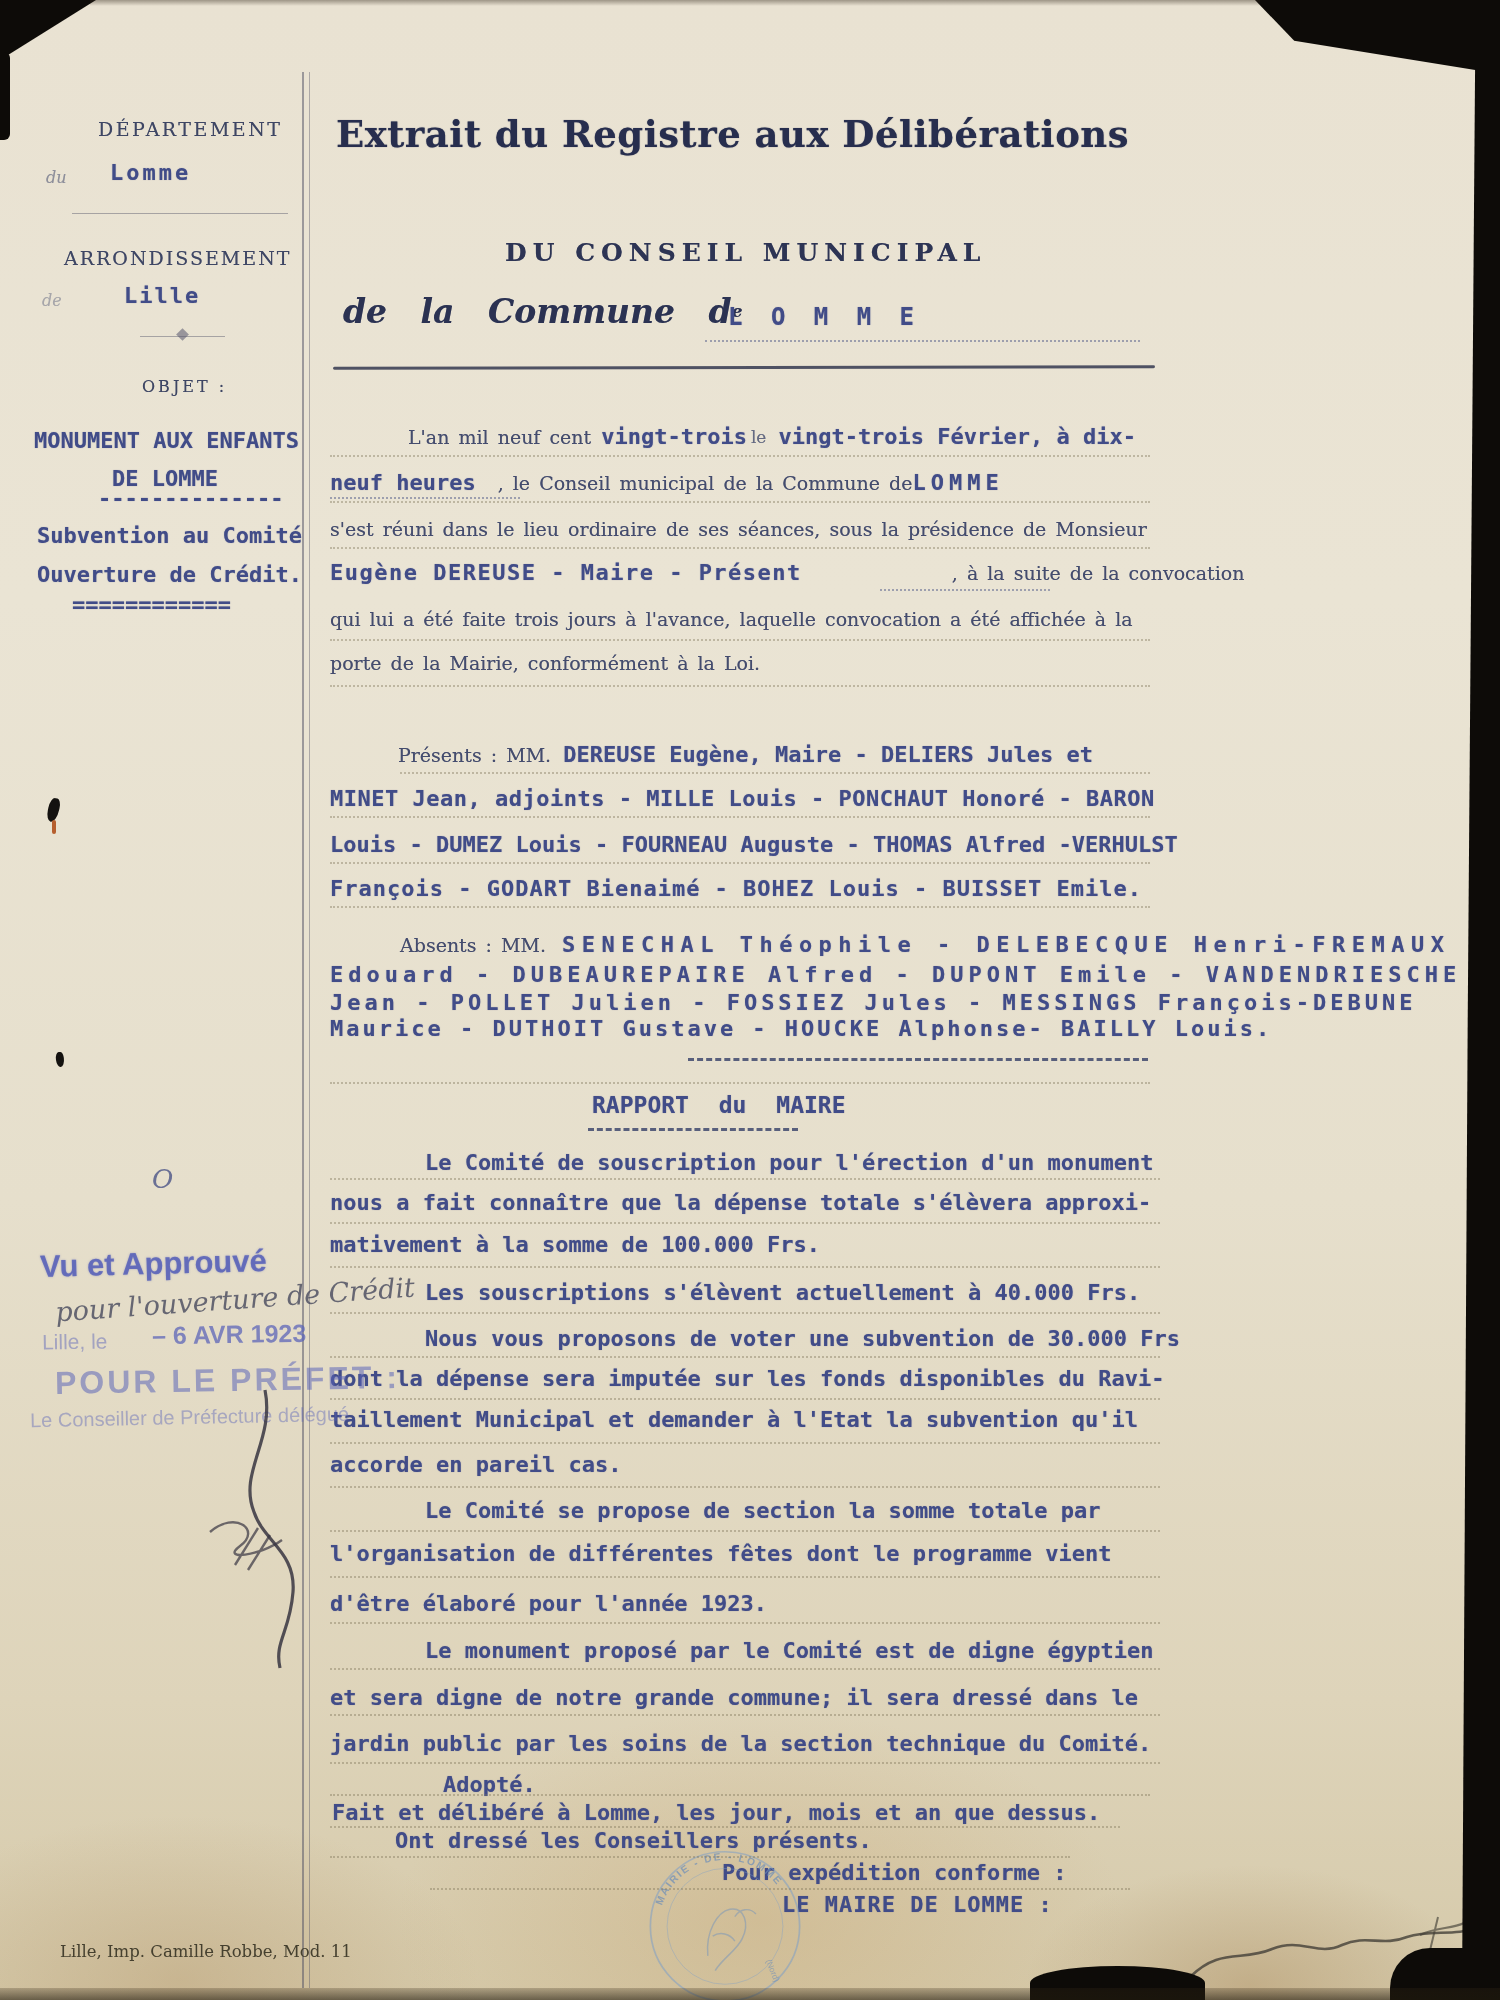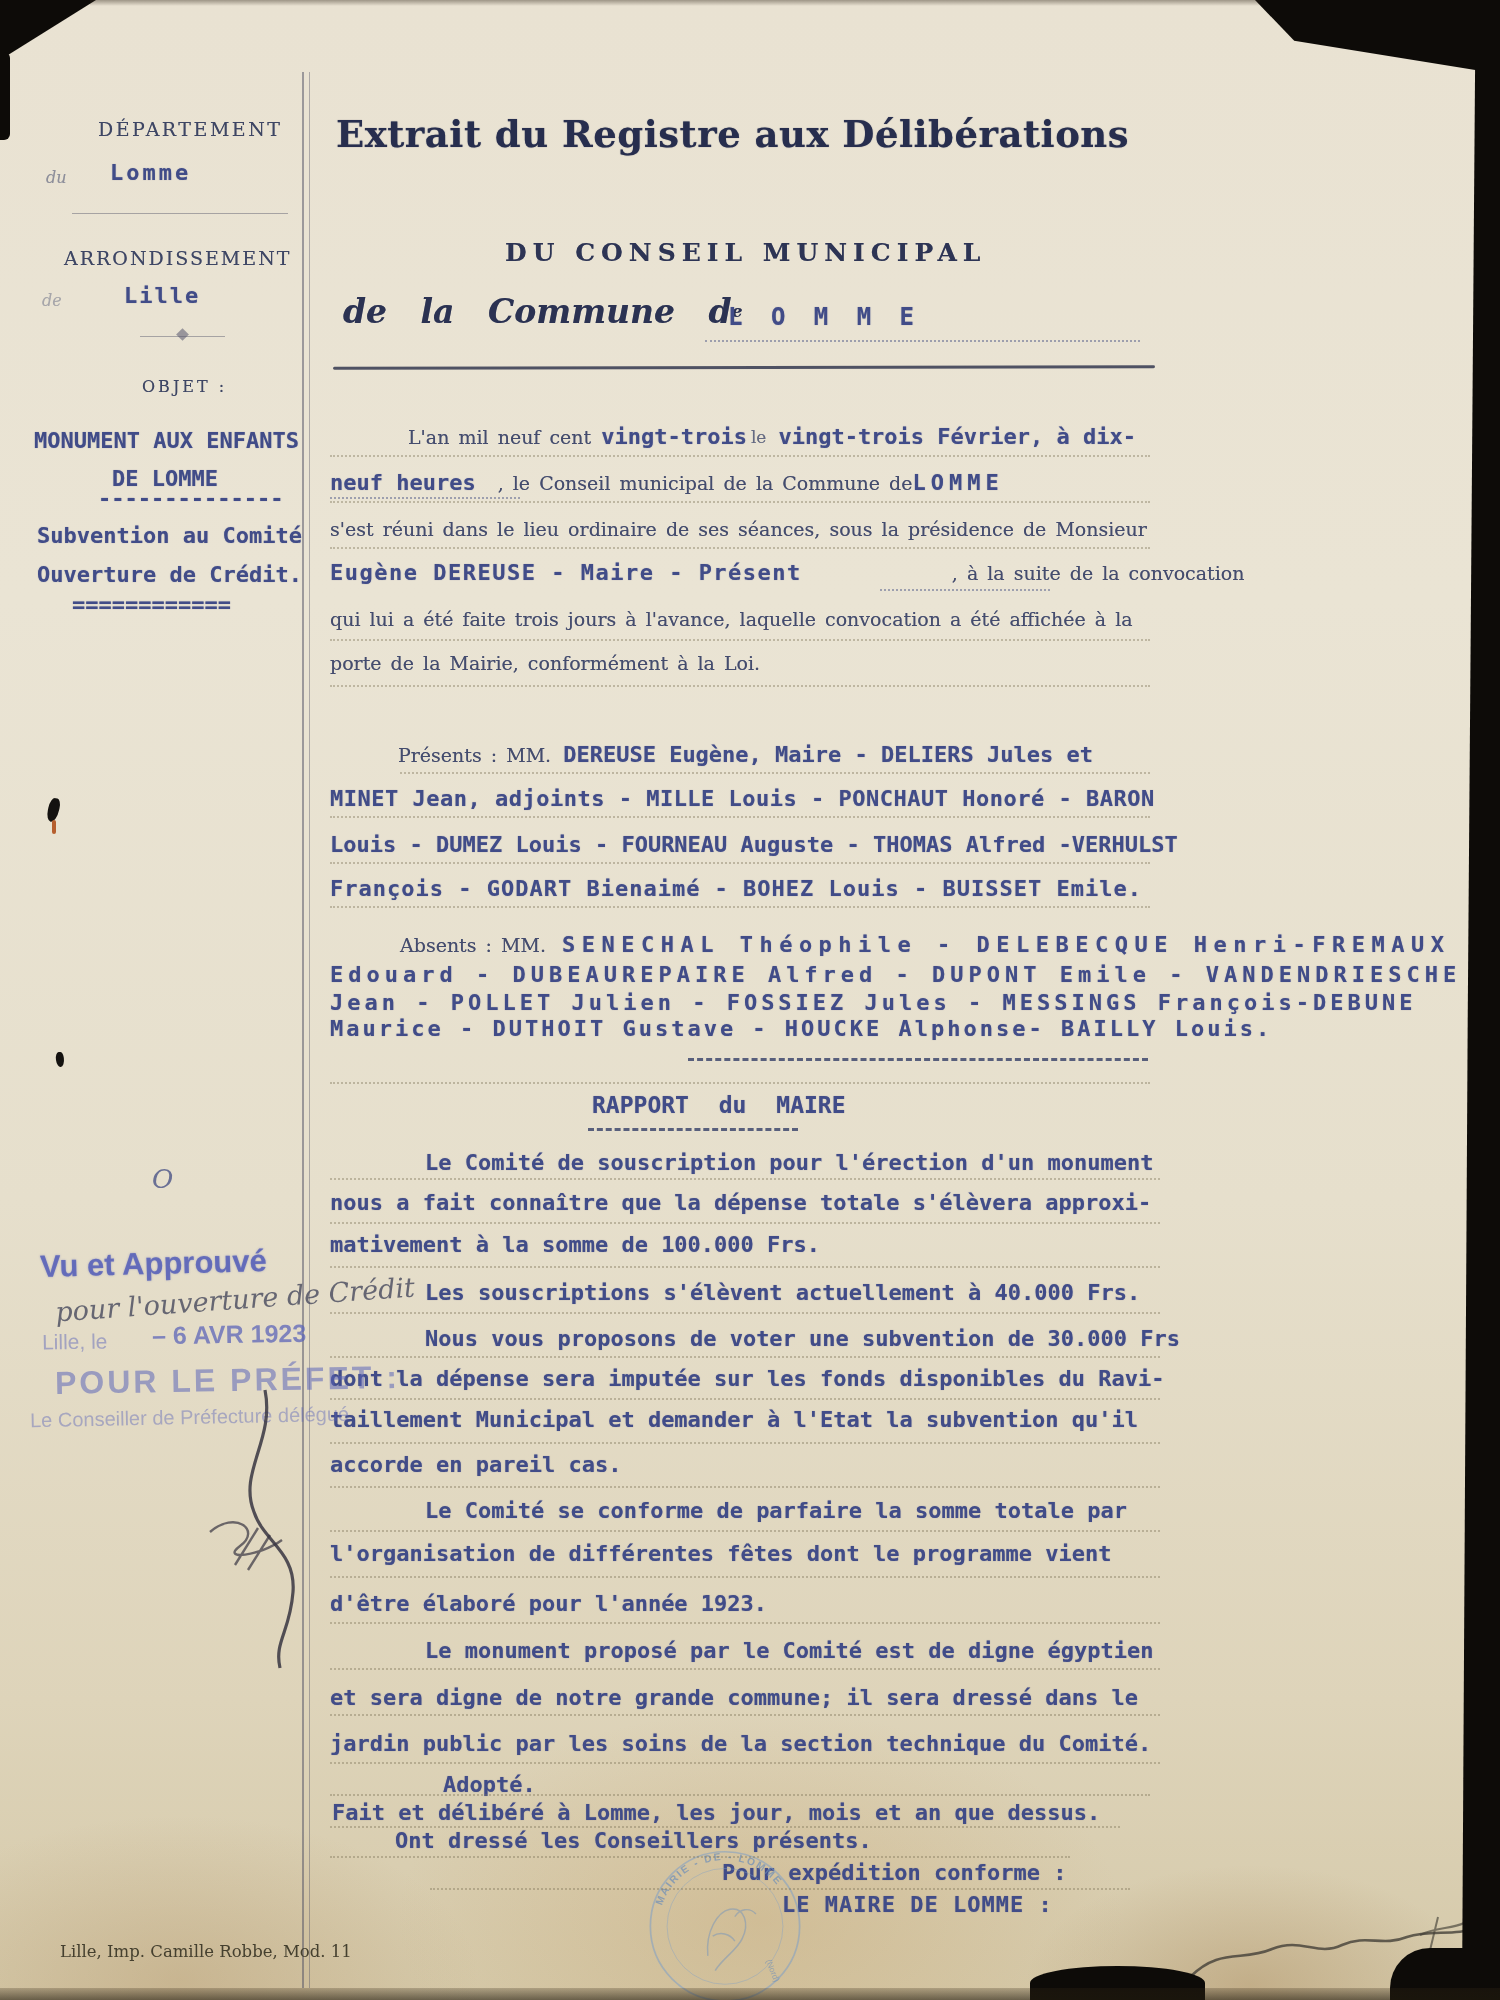--- a/index.html
+++ b/index.html
@@ -114,21 +114,21 @@
   <div class="dashline" style="top:1128px;left:588px;width:210px"></div>
 
   <div class="abs typed" style="left:425px;top:1150px">Le Comité de souscription pour l'érection d'un monument</div>
   <div class="abs typed" style="left:330px;top:1190px">nous a fait connaître que la dépense totale s'élèvera approxi-</div>
   <div class="abs typed" style="left:330px;top:1232px">mativement à la somme de 100.000 Frs.</div>
   <div class="abs typed" style="left:425px;top:1280px">Les souscriptions s'élèvent actuellement à 40.000 Frs.</div>
   <div class="abs typed" style="left:425px;top:1326px">Nous vous proposons de voter une subvention de 30.000 Frs</div>
   <div class="abs typed" style="left:330px;top:1366px">dont la dépense sera imputée sur les fonds disponibles du Ravi-</div>
   <div class="abs typed" style="left:330px;top:1407px">taillement Municipal et demander à l'Etat la subvention qu'il</div>
   <div class="abs typed" style="left:330px;top:1452px">accorde en pareil cas.</div>
-  <div class="abs typed" style="left:425px;top:1498px">Le Comité se conforme de parfaire la somme totale par</div>
+  <div class="abs typed" style="left:425px;top:1498px">Le Comité se propose de section la somme totale par</div>
   <div class="abs typed" style="left:330px;top:1541px">l'organisation de différentes fêtes dont le programme vient</div>
   <div class="abs typed" style="left:330px;top:1591px">d'être élaboré pour l'année 1923.</div>
   <div class="abs typed" style="left:425px;top:1638px">Le monument proposé par le Comité est de digne égyptien</div>
   <div class="abs typed" style="left:330px;top:1685px">et sera digne de notre grande commune; il sera dressé dans le</div>
   <div class="abs typed" style="left:330px;top:1731px">jardin public par les soins de la section technique du Comité.</div>
 
   <div class="abs typed" style="left:443px;top:1772px">Adopté.</div>
   <div class="abs typed" style="left:332px;top:1800px">Fait et délibéré à Lomme, les jour, mois et an que dessus.</div>
   <div class="abs typed" style="left:395px;top:1828px">Ont dressé les Conseillers présents.</div>
   <div class="abs typed" style="left:722px;top:1860px">Pour expédition conforme :</div>

